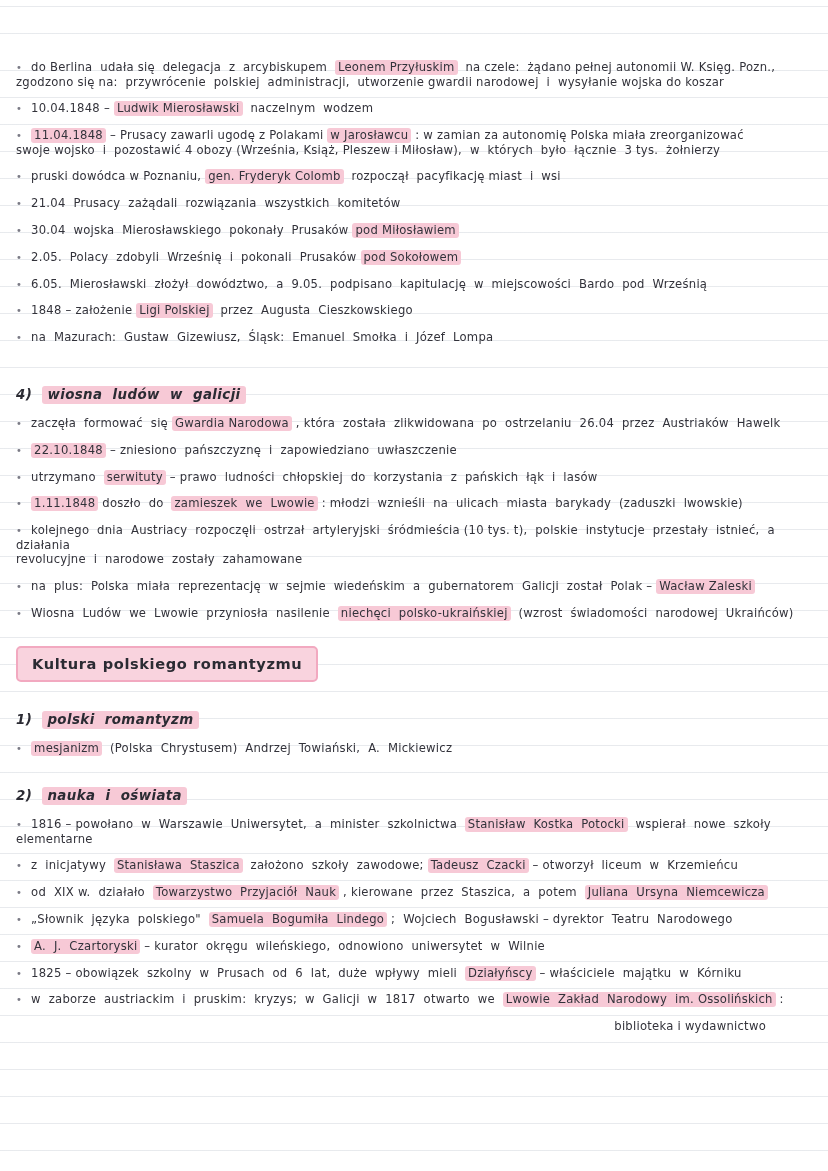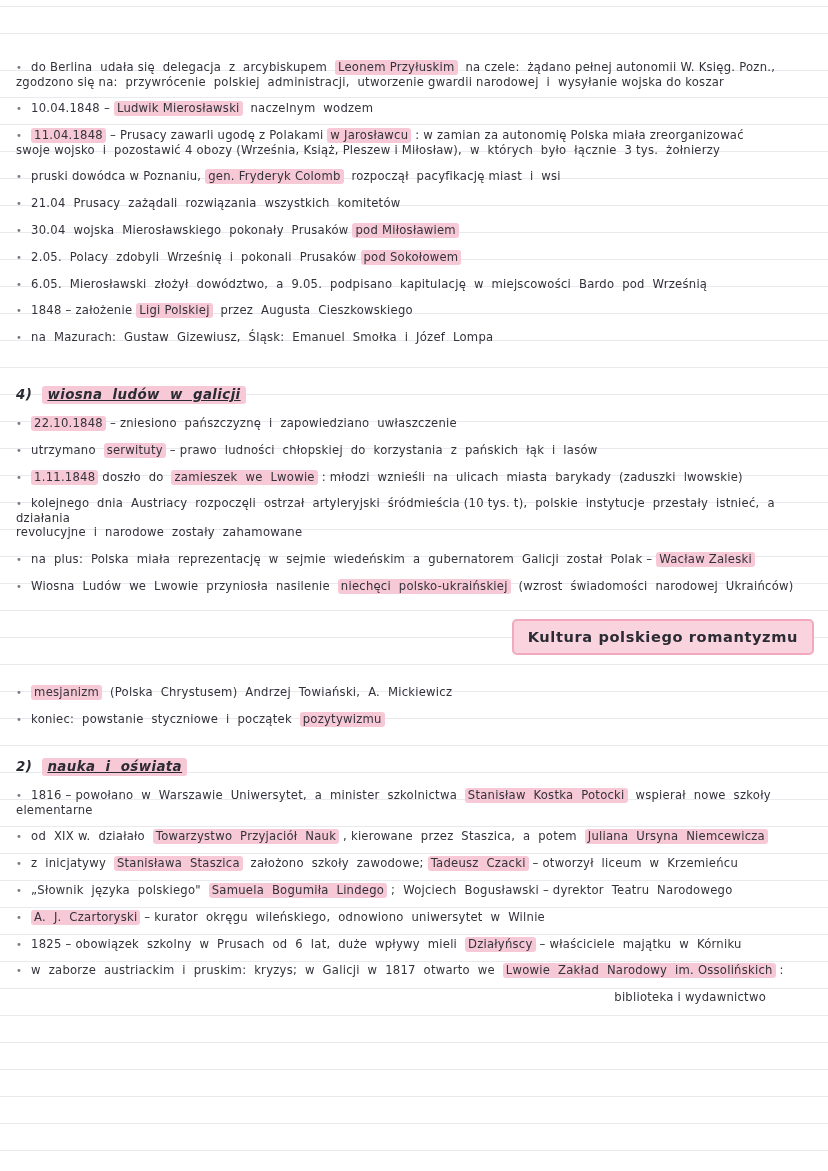--- a/index.html
+++ b/index.html
@@ -79,26 +79,25 @@
 
   .heading {
     font-style: italic;
     font-weight: bold;
     font-size: 13.4px;
     letter-spacing: 0.4px;
     color: #2b2b33;
   }
   .heading .hl {
     padding: 1px 5px 2px 5px;
-    text-decoration: underline;
   }
 
   .section-title {
     display: block;
-    text-align: right;
+    text-align: left;
     margin: 26px 0 30px 0;
   }
   .section-title .box {
     display: inline-block;
     font-size: 14.6px;
     font-weight: bold;
     letter-spacing: 0.6px;
     color: #2b2b33;
     padding: 7px 14px 8px 14px;
     background: #f9d3de;
@@ -192,20 +191,25 @@
     </div>
 
     <div class="spacer-lg"></div>
 
     <div>
 
       <div class="hw line heading">
         4)&nbsp; <span class="hl">wiosna&nbsp; ludów&nbsp; w&nbsp; galicji</span>
       </div>
 
+      <div class="hw line bullet">
+        zaczęła&nbsp; formować&nbsp; się
+        <span class="hl">Gwardia Narodowa</span>
+        , która&nbsp; została&nbsp; zlikwidowana&nbsp; po&nbsp; ostrzelaniu&nbsp; 26.04&nbsp; przez&nbsp; Austriaków&nbsp; Hawelk
+      </div>
 
       <div class="hw line bullet">
         <span class="hl">22.10.1848</span>
         – zniesiono&nbsp; pańszczyznę&nbsp; i&nbsp; zapowiedziano&nbsp; uwłaszczenie
       </div>
 
       <div class="hw line bullet">
         utrzymano&nbsp;
         <span class="hl">serwituty</span>
         – prawo&nbsp; ludności&nbsp; chłopskiej&nbsp; do&nbsp; korzystania&nbsp; z&nbsp; pańskich&nbsp; łąk&nbsp; i&nbsp; lasów
@@ -234,63 +238,62 @@
         &nbsp;(wzrost&nbsp; świadomości&nbsp; narodowej&nbsp; Ukraińców)
       </div>
     </div>
 
     <div class="section-title">
       <span class="box">Kultura polskiego romantyzmu</span>
     </div>
 
     <div>
 
+      <div class="hw line heading">
+        1)&nbsp; <span class="hl">polski&nbsp; romantyzm</span>
+      </div>
 
 
       <div class="hw line bullet">
         <span class="hl">mesjanizm</span>
         &nbsp;(Polska&nbsp; Chrystusem)&nbsp; Andrzej&nbsp; Towiański,&nbsp; A.&nbsp; Mickiewicz
       </div>
 
-      <div class="hw line bullet">
-        koniec:&nbsp; powstanie&nbsp; styczniowe&nbsp; i&nbsp; początek&nbsp;
-        <span class="hl">pozytywizmu</span>
-      </div>
     </div>
 
     <div class="spacer-md"></div>
 
     <div>
 
       <div class="hw line heading">
         2)&nbsp; <span class="hl">nauka&nbsp; i&nbsp; oświata</span>
       </div>
 
       <div class="hw line bullet">
         1816 – powołano&nbsp; w&nbsp; Warszawie&nbsp; Uniwersytet,&nbsp; a&nbsp; minister&nbsp; szkolnictwa&nbsp;
         <span class="hl">Stanisław&nbsp; Kostka&nbsp; Potocki</span>
         &nbsp;wspierał&nbsp; nowe&nbsp; szkoły&nbsp; elementarne
-      </div>
-
-      <div class="hw line bullet">
-        od&nbsp; XIX&nbsp;w.&nbsp; działało&nbsp;
-        <span class="hl">Towarzystwo&nbsp; Przyjaciół&nbsp; Nauk</span>
-        , kierowane&nbsp; przez&nbsp; Staszica,&nbsp; a&nbsp; potem&nbsp;
-        <span class="hl">Juliana&nbsp; Ursyna&nbsp; Niemcewicza</span>
       </div>
 
       <div class="hw line bullet">
         z&nbsp; inicjatywy&nbsp;
         <span class="hl">Stanisława&nbsp; Staszica</span>
         &nbsp;założono&nbsp; szkoły&nbsp; zawodowe;
         <span class="hl">Tadeusz&nbsp; Czacki</span>
         – otworzył&nbsp; liceum&nbsp; w&nbsp; Krzemieńcu
       </div>
 
       <div class="hw line bullet">
+        od&nbsp; XIX&nbsp;w.&nbsp; działało&nbsp;
+        <span class="hl">Towarzystwo&nbsp; Przyjaciół&nbsp; Nauk</span>
+        , kierowane&nbsp; przez&nbsp; Staszica,&nbsp; a&nbsp; potem&nbsp;
+        <span class="hl">Juliana&nbsp; Ursyna&nbsp; Niemcewicza</span>
+      </div>
+
+      <div class="hw line bullet">
         „Słownik&nbsp; języka&nbsp; polskiego"&nbsp;
         <span class="hl">Samuela&nbsp; Bogumiła&nbsp; Lindego</span>
         ;&nbsp; Wojciech&nbsp; Bogusławski – dyrektor&nbsp; Teatru&nbsp; Narodowego
       </div>
 
       <div class="hw line bullet">
         <span class="hl">A.&nbsp; J.&nbsp; Czartoryski</span>
         – kurator&nbsp; okręgu&nbsp; wileńskiego,&nbsp; odnowiono&nbsp; uniwersytet&nbsp; w&nbsp; Wilnie
       </div>
 

